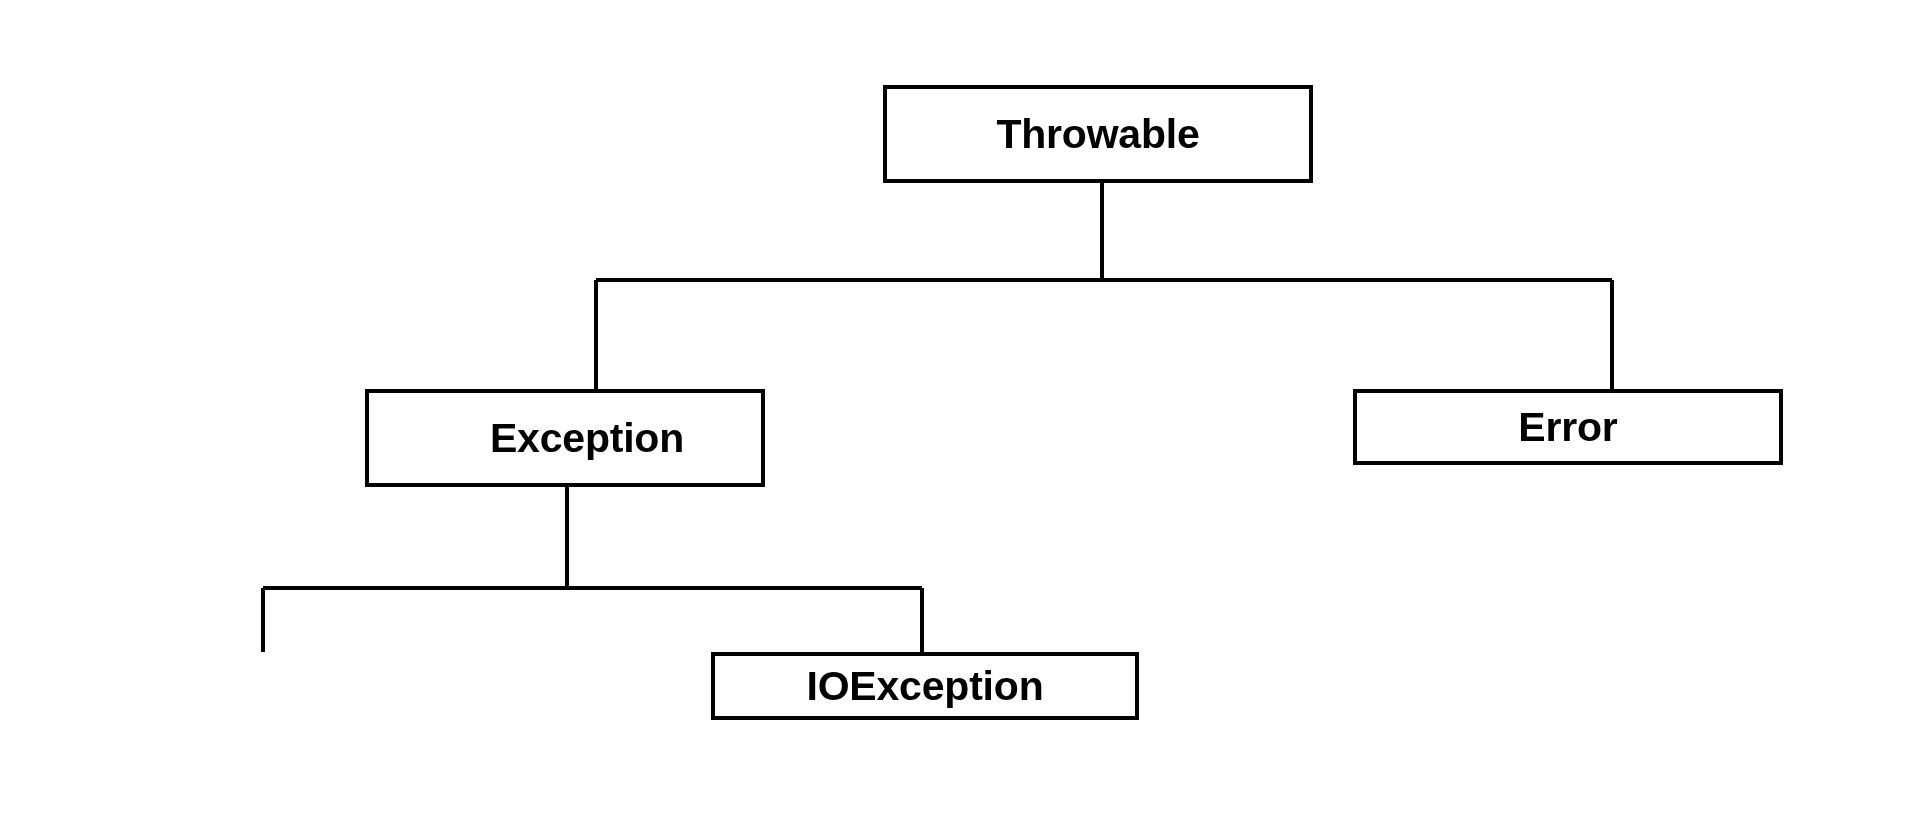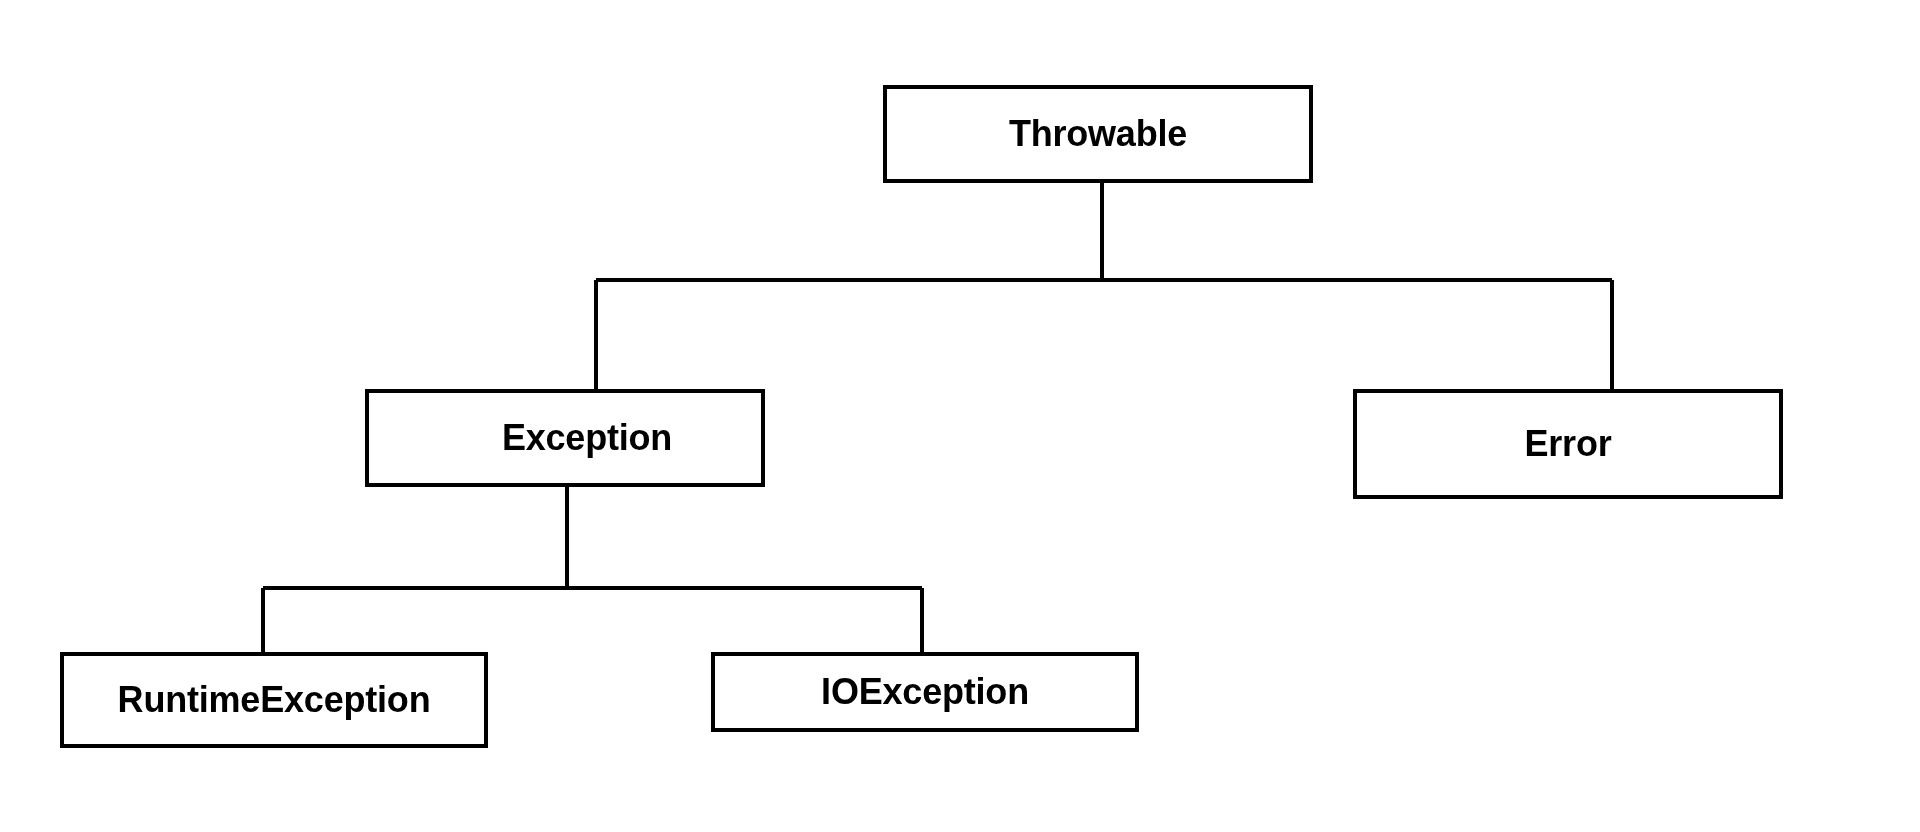--- a/index.html
+++ b/index.html
@@ -30,21 +30,21 @@
     box-sizing: border-box;
     background: #ffffff;
     border: 4px solid #000000;
     display: flex;
     align-items: center;
     justify-content: center;
   }
   .node-label {
     font-family: "Liberation Sans", sans-serif;
     font-weight: bold;
-    font-size: 36px;
+    font-size: 41px;
     line-height: 1;
     color: #000000;
     letter-spacing: -0.2px;
     white-space: nowrap;
   }
 </style>
 </head>
 <body>
 
 <div id="diagram-canvas">
@@ -71,25 +71,22 @@
   </svg>
 
   <div class="node-box" style="left:883px; top:85px; width:430px; height:98px;">
     <span class="node-label">Throwable</span>
   </div>
 
   <div class="node-box" style="left:365px; top:389px; width:400px; height:98px;padding-left:44px;">
     <span class="node-label">Exception</span>
   </div>
 
-  <div class="node-box" style="left:1353px; top:389px; width:430px; height:110px;">
+  <div class="node-box" style="left:1353px; top:389px; width:430px; height:76px;">
     <span class="node-label">Error</span>
   </div>
 
-  <div class="node-box" style="left:60px; top:652px; width:428px; height:96px;">
-    <span class="node-label">RuntimeException</span>
-  </div>
 
-  <div class="node-box" style="left:711px; top:652px; width:428px; height:80px;">
+  <div class="node-box" style="left:711px; top:652px; width:428px; height:68px;">
     <span class="node-label">IOException</span>
   </div>
 
 </div>
 
 </body></html>

